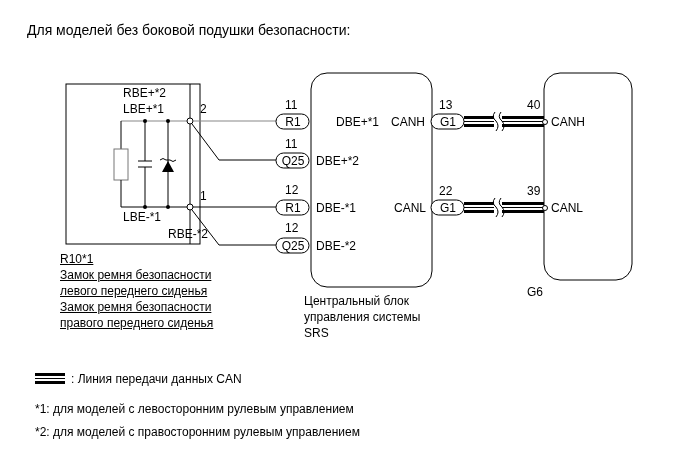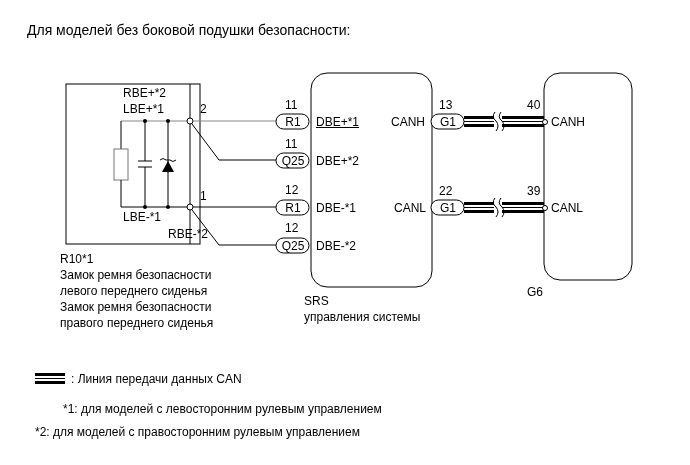--- a/index.html
+++ b/index.html
@@ -94,21 +94,21 @@
 
 <div class="t" style="left:123px;top:86px;">RBE+*2</div>
 <div class="t" style="left:123px;top:102px;">LBE+*1</div>
 <div class="t" style="left:123px;top:210px;">LBE-*1</div>
 <div class="t" style="left:120px;top:227px;margin-left:48px;">RBE-*2</div>
 <div class="t" style="left:200px;top:102px;">2</div>
 <div class="t" style="left:200px;top:189px;">1</div>
 
 <div class="t" style="left:285px;top:98px;">11</div>
 <div class="t" style="left:283px;top:115px;width:20px;text-align:center;">R1</div>
-<div class="t" style="left:316px;top:115px;text-decoration:underline;">DBE+*1</div>
+<div class="t" style="left:336px;top:115px;">DBE+*1</div>
 
 <div class="t" style="left:285px;top:137px;">11</div>
 <div class="t" style="left:279px;top:154px;width:28px;text-align:center;">Q25</div>
 <div class="t" style="left:316px;top:154px;">DBE+*2</div>
 
 <div class="t" style="left:285px;top:183px;">12</div>
 <div class="t" style="left:283px;top:201px;width:20px;text-align:center;">R1</div>
 <div class="t" style="left:316px;top:201px;">DBE-*1</div>
 
 <div class="t" style="left:285px;top:221px;">12</div>
@@ -121,32 +121,33 @@
 
 <div class="t" style="left:394px;top:201px;">CANL</div>
 <div class="t" style="left:438px;top:201px;width:20px;text-align:center;">G1</div>
 <div class="t" style="left:439px;top:184px;">22</div>
 
 <div class="t" style="left:527px;top:98px;">40</div>
 <div class="t" style="left:551px;top:115px;">CANH</div>
 <div class="t" style="left:527px;top:184px;">39</div>
 <div class="t" style="left:551px;top:201px;">CANL</div>
 
-<div class="cap" style="left:60px;top:251px;">
+<div class="cap" style="left:60px;top:251px;text-decoration:underline;">
   <div>R10*1</div>
   <div>Замок ремня безопасности</div>
   <div>левого переднего сиденья</div>
   <div>Замок ремня безопасности</div>
   <div>правого переднего сиденья</div>
 </div>
 
 <div class="cap" style="left:304px;top:293px;">
+  <div>Центральный блок</div>
+  <div>управления системы</div>
   <div>SRS</div>
-  <div>управления системы</div>
 </div>
 
 <div class="cap" style="left:527px;top:284px;">
   <div>G6</div>
 </div>
 
 <div class="t" style="left:71px;top:372px;">: Линия передачи данных CAN</div>
-<div class="t" style="left:35px;top:402px;margin-left:28px;">*1: для моделей с левосторонним рулевым управлением</div>
+<div class="t" style="left:35px;top:402px;">*1: для моделей с левосторонним рулевым управлением</div>
 <div class="t" style="left:35px;top:425px;">*2: для моделей с правосторонним рулевым управлением</div>
 
 </body></html>

